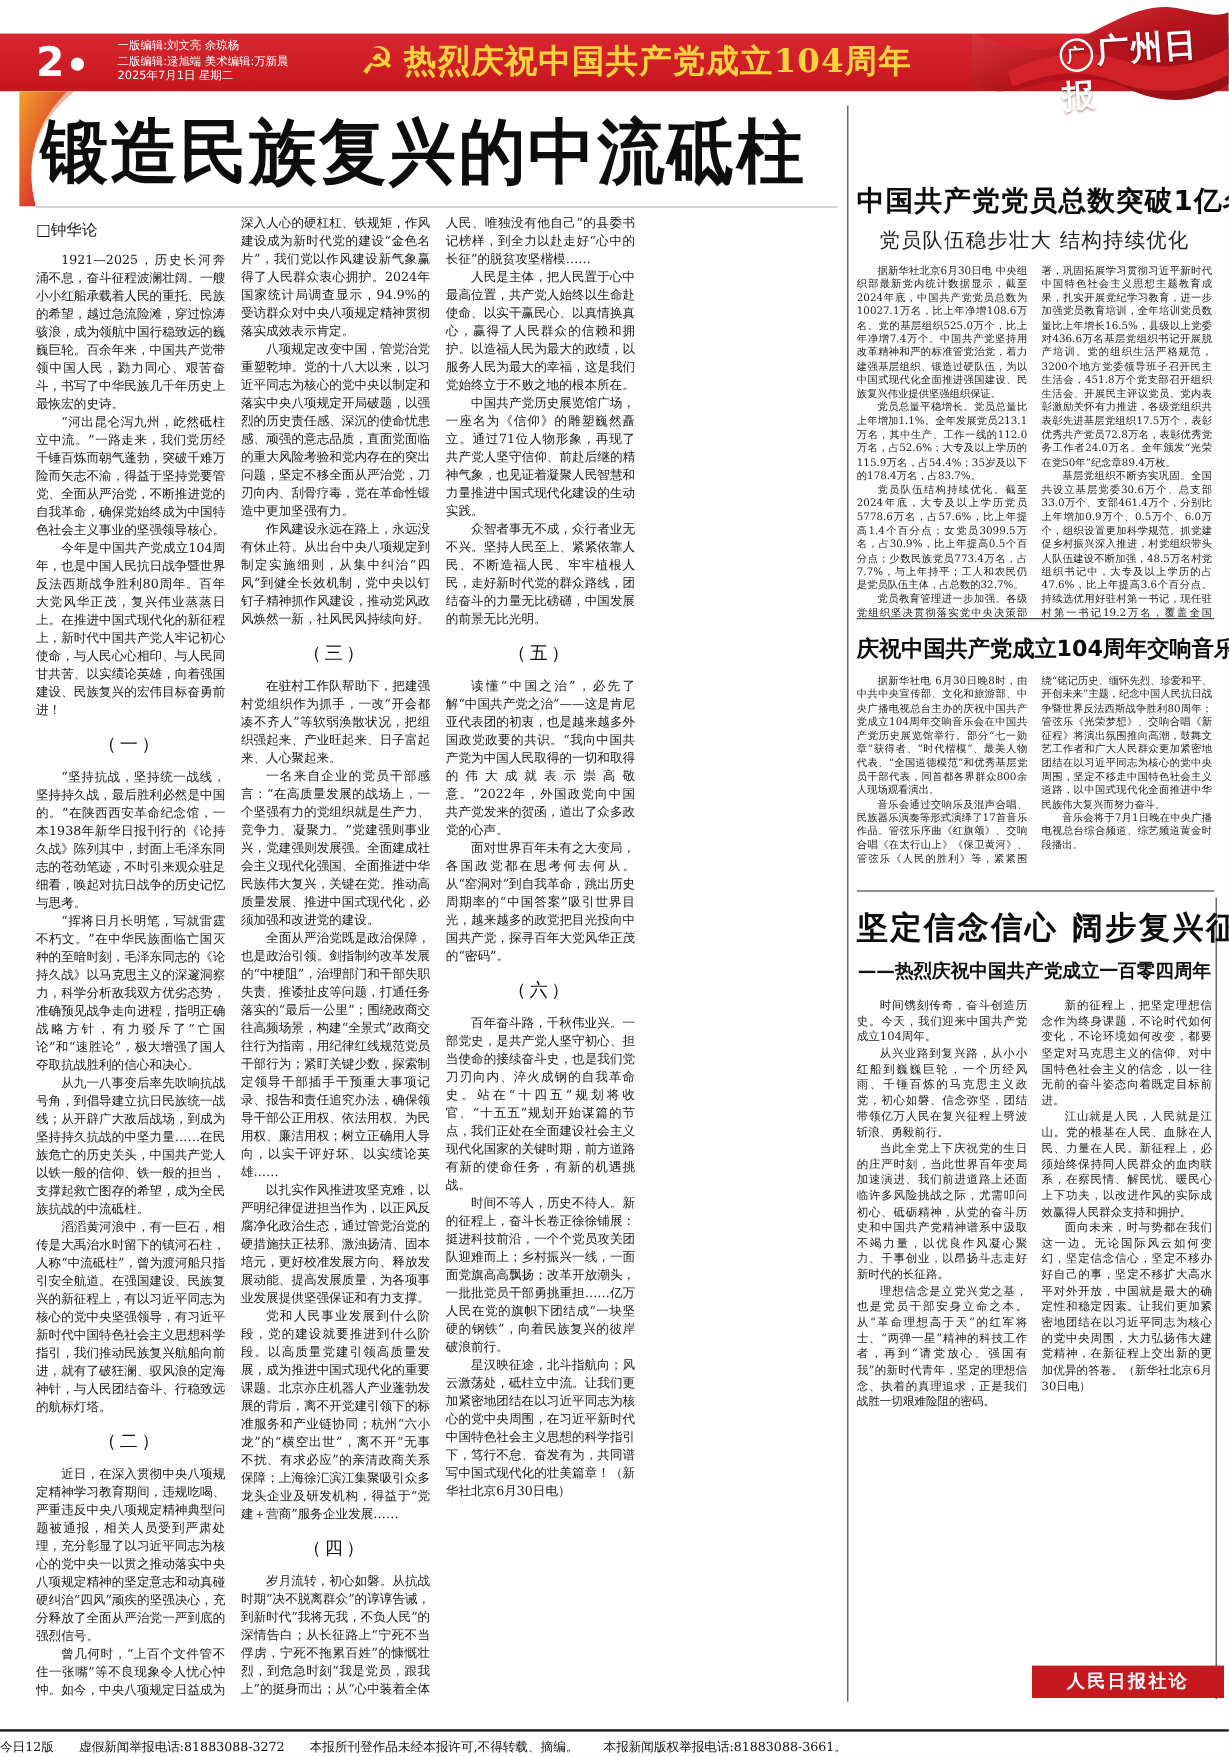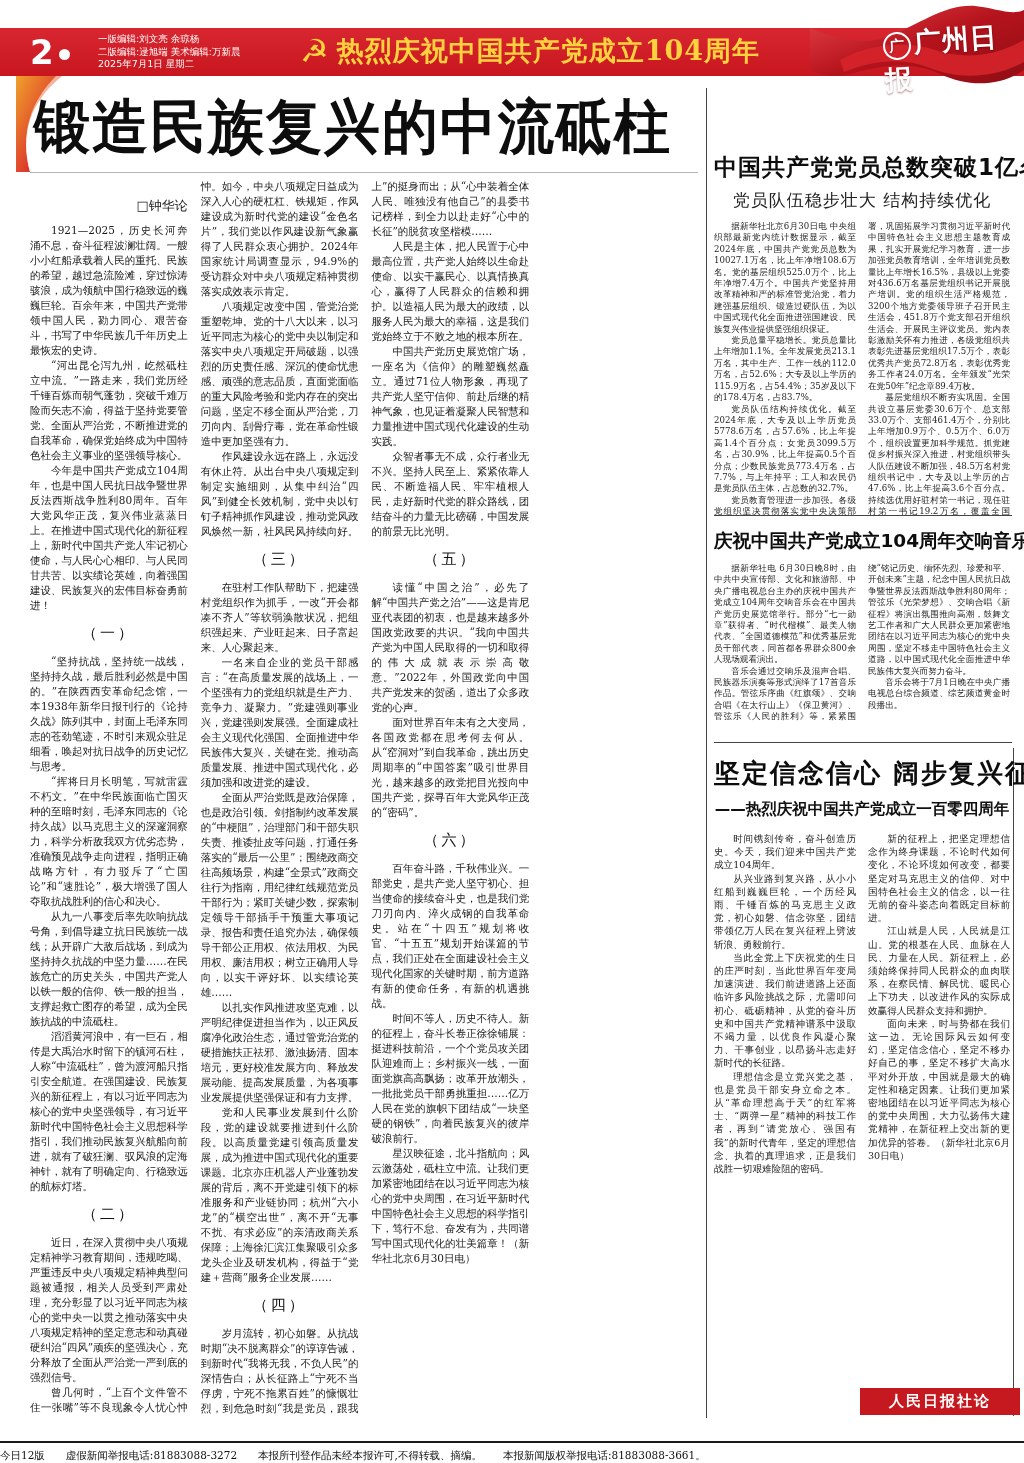--- a/index.html
+++ b/index.html
@@ -15,21 +15,21 @@
   .bannertext{color:#ffd23e;font-size:27px;font-weight:900;vertical-align:middle;font-family:"DejaVu Serif","Liberation Serif",serif;letter-spacing:1px;}
   .ribbon{position:absolute;left:810px;top:0;width:214px;height:92px;}
   .masthead{position:absolute;left:884px;top:22px;color:#fff;font-size:27px;font-weight:900;transform:rotate(-4deg);font-family:"DejaVu Serif","Liberation Serif",serif;letter-spacing:1px;text-shadow:0 1px 2px rgba(90,0,0,.5);}
   .mh-circle{display:inline-block;width:24px;height:24px;border:2px solid #fff;border-radius:50%;color:#fff;font-size:15px;line-height:24px;text-align:center;font-weight:700;vertical-align:middle;margin-right:3px;}
   .swoosh{position:absolute;left:16px;top:76px;width:48px;height:96px;}
   
   .headline{position:absolute;left:34px;top:88px;width:662px;height:78px;font-size:56px;font-weight:900;color:#0d0d0d;letter-spacing:2px;white-space:nowrap;font-family:"DejaVu Sans","Liberation Sans",sans-serif;transform:scaleY(1.05);transform-origin:top left;}
   .head-rule{position:absolute;left:30px;top:172px;width:668px;height:1px;background:#b9b5ae;}
   .mainbody{position:absolute;left:30px;top:179px;width:670px;height:1240px;column-count:4;column-gap:13px;column-fill:auto;overflow:hidden;text-align:justify;font-size:10.5px;line-height:15px;color:#191919;font-family:"DejaVu Serif","Liberation Serif",serif;}
   .para{margin:0;text-indent:2em;}
-  .byline{text-align:right;font-size:13px;margin:19px 0 10px;text-indent:0;}
+  .byline{text-align:left;font-size:13px;margin:6px 0 10px;text-indent:0;}
   .section-marker{text-align:center;font-size:15px;letter-spacing:3px;margin:13px 0;color:#111;}
   
   .vrule-main{position:absolute;left:706px;top:88px;width:1px;height:1330px;background:#444;}
   .vrule-right{position:absolute;left:1013px;top:748px;width:1px;height:668px;background:#444;}
   .hrule{position:absolute;left:714px;width:298px;height:1px;background:#444;}
   
   .sb{position:absolute;left:714px;width:296px;}
   .sb-h1{font-size:23px;font-weight:900;color:#0d0d0d;text-align:center;letter-spacing:1px;white-space:nowrap;font-family:"DejaVu Sans","Liberation Sans",sans-serif;}
   .sb-sub1{font-size:17px;color:#222;text-align:center;margin-top:6px;letter-spacing:1px;}
   .sb-body{column-count:2;column-gap:12px;column-fill:balance;overflow:hidden;text-align:justify;font-size:8.6px;line-height:11.4px;color:#1c1c1c;font-family:"DejaVu Serif","Liberation Serif",serif;}
@@ -84,21 +84,21 @@
   <div class="head-rule"></div>
   <div class="mainbody">
       <p class="para byline">□钟华论</p>
       <p class="para">1921—2025，历史长河奔涌不息，奋斗征程波澜壮阔。一艘小小红船承载着人民的重托、民族的希望，越过急流险滩，穿过惊涛骇浪，成为领航中国行稳致远的巍巍巨轮。百余年来，中国共产党带领中国人民，勠力同心、艰苦奋斗，书写了中华民族几千年历史上最恢宏的史诗。</p>
       <p class="para">“河出昆仑泻九州，屹然砥柱立中流。”一路走来，我们党历经千锤百炼而朝气蓬勃，突破千难万险而矢志不渝，得益于坚持党要管党、全面从严治党，不断推进党的自我革命，确保党始终成为中国特色社会主义事业的坚强领导核心。</p>
       <p class="para">今年是中国共产党成立104周年，也是中国人民抗日战争暨世界反法西斯战争胜利80周年。百年大党风华正茂，复兴伟业蒸蒸日上。在推进中国式现代化的新征程上，新时代中国共产党人牢记初心使命，与人民心心相印、与人民同甘共苦、以实绩论英雄，向着强国建设、民族复兴的宏伟目标奋勇前进！</p>
       <div class="section-marker">（一）</div>
       <p class="para">“坚持抗战，坚持统一战线，坚持持久战，最后胜利必然是中国的。”在陕西西安革命纪念馆，一本1938年新华日报刊行的《论持久战》陈列其中，封面上毛泽东同志的苍劲笔迹，不时引来观众驻足细看，唤起对抗日战争的历史记忆与思考。</p>
       <p class="para">“挥将日月长明笔，写就雷霆不朽文。”在中华民族面临亡国灭种的至暗时刻，毛泽东同志的《论持久战》以马克思主义的深邃洞察力，科学分析敌我双方优劣态势，准确预见战争走向进程，指明正确战略方针，有力驳斥了“亡国论”和“速胜论”，极大增强了国人夺取抗战胜利的信心和决心。</p>
       <p class="para">从九一八事变后率先吹响抗战号角，到倡导建立抗日民族统一战线；从开辟广大敌后战场，到成为坚持持久抗战的中坚力量……在民族危亡的历史关头，中国共产党人以铁一般的信仰、铁一般的担当，支撑起救亡图存的希望，成为全民族抗战的中流砥柱。</p>
-      <p class="para">滔滔黄河浪中，有一巨石，相传是大禹治水时留下的镇河石柱，人称“中流砥柱”，曾为渡河船只指引安全航道。在强国建设、民族复兴的新征程上，有以习近平同志为核心的党中央坚强领导，有习近平新时代中国特色社会主义思想科学指引，我们推动民族复兴航船向前进，就有了破狂澜、驭风浪的定海神针，就有了明确定向、行稳致远的航标灯塔。</p>
+      <p class="para">滔滔黄河浪中，有一巨石，相传是大禹治水时留下的镇河石柱，人称“中流砥柱”，曾为渡河船只指引安全航道。在强国建设、民族复兴的新征程上，有以习近平同志为核心的党中央坚强领导，有习近平新时代中国特色社会主义思想科学指引，我们推动民族复兴航船向前进，就有了破狂澜、驭风浪的定海神针，与人民团结奋斗、行稳致远的航标灯塔。</p>
       <div class="section-marker">（二）</div>
       <p class="para">近日，在深入贯彻中央八项规定精神学习教育期间，违规吃喝、严重违反中央八项规定精神典型问题被通报，相关人员受到严肃处理，充分彰显了以习近平同志为核心的党中央一以贯之推动落实中央八项规定精神的坚定意志和动真碰硬纠治“四风”顽疾的坚强决心，充分释放了全面从严治党一严到底的强烈信号。</p>
       <p class="para">曾几何时，“上百个文件管不住一张嘴”等不良现象令人忧心忡忡。如今，中央八项规定日益成为深入人心的硬杠杠、铁规矩，作风建设成为新时代党的建设“金色名片”，我们党以作风建设新气象赢得了人民群众衷心拥护。2024年国家统计局调查显示，94.9%的受访群众对中央八项规定精神贯彻落实成效表示肯定。</p>
       <p class="para">八项规定改变中国，管党治党重塑乾坤。党的十八大以来，以习近平同志为核心的党中央以制定和落实中央八项规定开局破题，以强烈的历史责任感、深沉的使命忧患感、顽强的意志品质，直面党面临的重大风险考验和党内存在的突出问题，坚定不移全面从严治党，刀刃向内、刮骨疗毒，党在革命性锻造中更加坚强有力。</p>
       <p class="para">作风建设永远在路上，永远没有休止符。从出台中央八项规定到制定实施细则，从集中纠治“四风”到健全长效机制，党中央以钉钉子精神抓作风建设，推动党风政风焕然一新，社风民风持续向好。</p>
       <div class="section-marker">（三）</div>
       <p class="para">在驻村工作队帮助下，把建强村党组织作为抓手，一改“开会都凑不齐人”等软弱涣散状况，把组织强起来、产业旺起来、日子富起来、人心聚起来。</p>
       <p class="para">一名来自企业的党员干部感言：“在高质量发展的战场上，一个坚强有力的党组织就是生产力、竞争力、凝聚力。”党建强则事业兴，党建强则发展强。全面建成社会主义现代化强国、全面推进中华民族伟大复兴，关键在党。推动高质量发展、推进中国式现代化，必须加强和改进党的建设。</p>
       <p class="para">全面从严治党既是政治保障，也是政治引领。剑指制约改革发展的“中梗阻”，治理部门和干部失职失责、推诿扯皮等问题，打通任务落实的“最后一公里”；围绕政商交往高频场景，构建“全景式”政商交往行为指南，用纪律红线规范党员干部行为；紧盯关键少数，探索制定领导干部插手干预重大事项记录、报告和责任追究办法，确保领导干部公正用权、依法用权、为民用权、廉洁用权；树立正确用人导向，以实干评好坏、以实绩论英雄……</p>
       <p class="para">以扎实作风推进攻坚克难，以严明纪律促进担当作为，以正风反腐净化政治生态，通过管党治党的硬措施扶正祛邪、激浊扬清、固本培元，更好校准发展方向、释放发展动能、提高发展质量，为各项事业发展提供坚强保证和有力支撑。</p>

